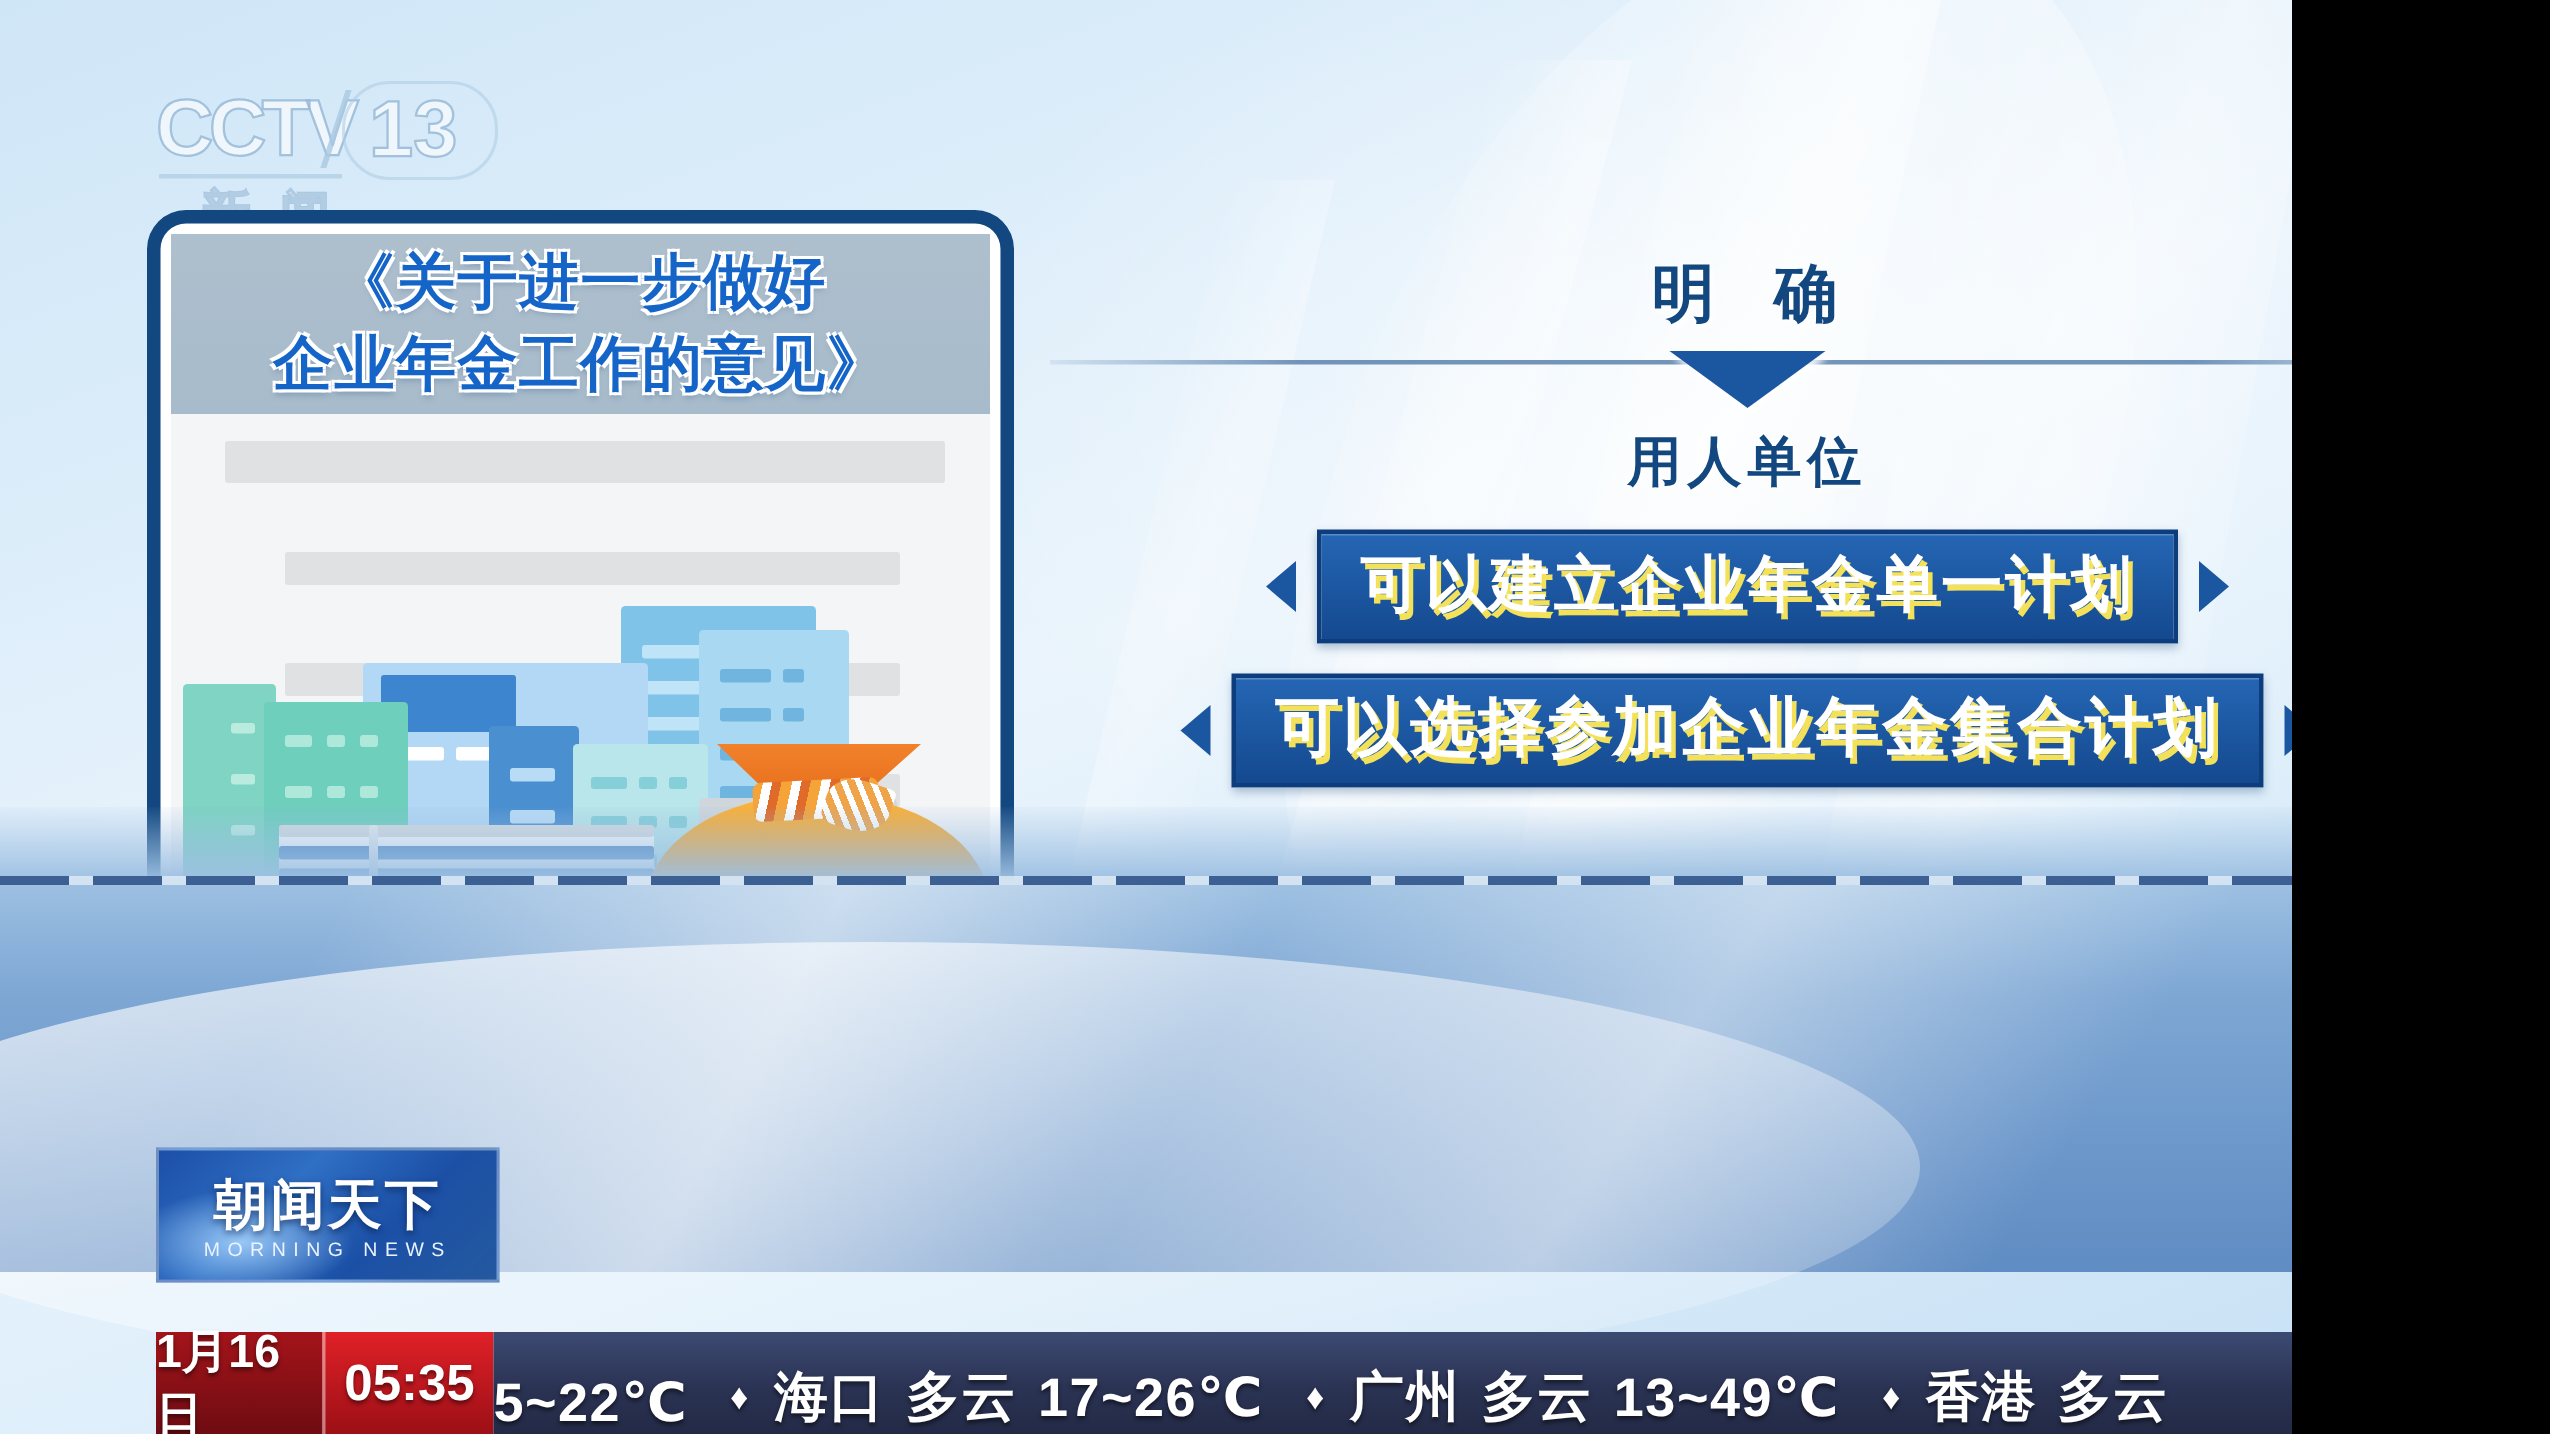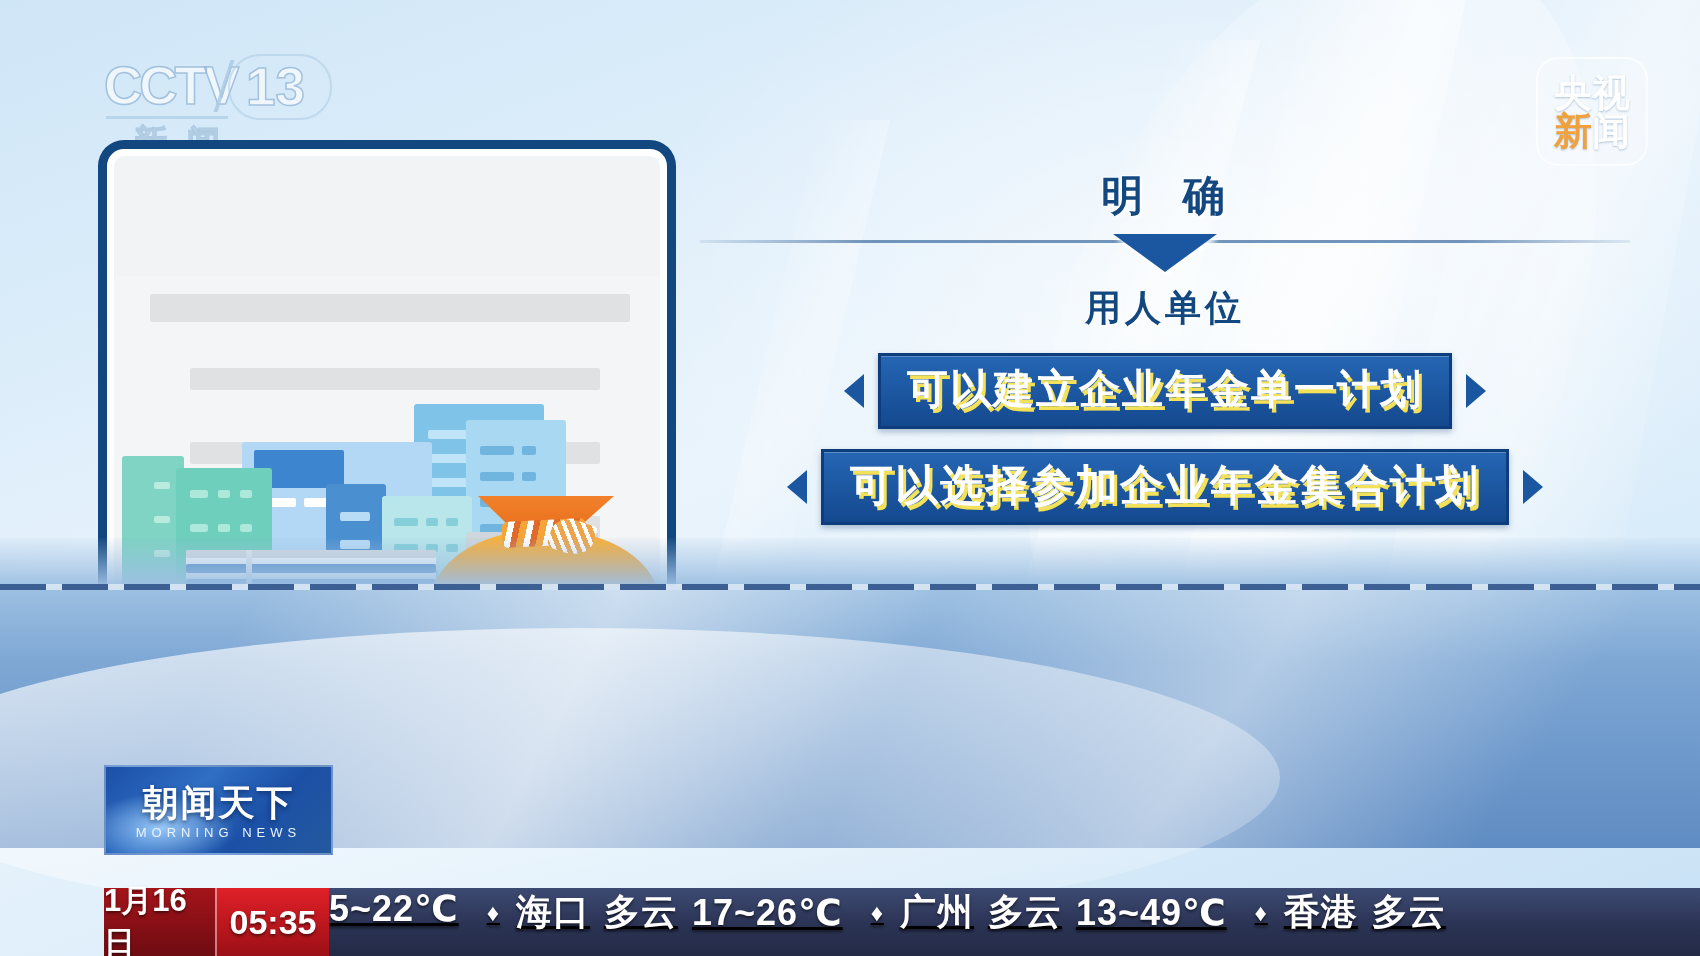--- a/index.html
+++ b/index.html
@@ -1,19 +1,19 @@
 <!DOCTYPE html>
 <html><head>
 <meta charset="utf-8">
 <style>
   html,body{margin:0;padding:0;background:#000;}
   body{font-family:"Liberation Sans","DejaVu Sans",sans-serif;}
 
   #screen{
-    position:relative;width:1700px;height:956px;overflow:hidden;
+    position:relative;width:1528px;height:956px;overflow:hidden;
     background:
       radial-gradient(ellipse 900px 620px at 1180px 300px, rgba(255,255,255,.55) 0%, rgba(255,255,255,0) 62%),
       linear-gradient(160deg,#cfe6f7 0%, #dcedfa 24%, #eaf4fc 46%, #dbedfa 70%, #c8e1f5 100%);
   }
 
   
   .swoosh{position:absolute;pointer-events:none;}
   .sw1{top:-60px;right:120px;width:520px;height:760px;
        background:linear-gradient(100deg,rgba(255,255,255,0) 0%,rgba(255,255,255,.55) 45%,rgba(255,255,255,0) 100%);
        transform:skewX(-14deg);border-radius:50% 50% 40% 40%;}
@@ -186,21 +186,21 @@
     display:flex;align-items:center;justify-content:center;}
   #date-text{font-size:31px;font-weight:bold;color:#ffffff;text-shadow:0 2px 3px rgba(0,0,0,.5);}
   #time-box{width:112px;background:linear-gradient(180deg,#e02027,#9c0f16);
     display:flex;align-items:center;justify-content:center;border-left:2px solid rgba(255,255,255,.45);}
   #time-text{font-size:34px;font-weight:bold;color:#ffffff;text-shadow:0 2px 3px rgba(0,0,0,.5);}
 
   
   #weather-ticker{
     position:absolute;left:329px;bottom:0;right:0;height:68px;
     background:linear-gradient(180deg,#3c4a72 0%,#2b3354 55%,#232a46 100%);
-    display:flex;align-items:flex-start;overflow:hidden;text-decoration:underline;
+    display:flex;align-items:flex-end;overflow:hidden;
   }
   .wx-item{display:flex;align-items:center;white-space:nowrap;
     font-size:36px;font-weight:bold;color:#ffffff;letter-spacing:1px;
     text-shadow:0 2px 3px rgba(0,0,0,.55);}
   .wx-sep{color:#ffffff;font-size:24px;margin:0 16px 0 28px;}
   .wx-city{margin-right:14px;}
   .wx-cond{margin-right:14px;}
 </style>
 </head>
 <body>
@@ -215,31 +215,26 @@
 
   <div id="cctv-logo">
     <div class="cc-text">CCTV</div>
     <div class="cc-ring"></div>
     <div class="cc-slash"></div>
     <div class="cc-13">13</div>
     <div class="cc-underline"></div>
     <div class="cc-cn">新闻</div>
   </div>
 
-  <div id="cctv-news-watermark">
-    <div class="wm-row">
-      <span class="wm-c">央视</span>
-    </div>
-    <div class="wm-row">
-      <span class="wm-c orange">新</span>
-      <span class="wm-c">闻</span>
-    </div>
-  </div>
 
   <div id="doc-card">
+    <div id="doc-title-band">
+      <div class="doc-title-line">《关于进一步做好</div>
+      <div class="doc-title-line">企业年金工作的意见》</div>
+    </div>
 
     <div id="doc-body">
 
       <div class="doc-grayline" style="left:36px;top:18px;width:480px;height:28px;"></div>
       <div class="doc-grayline" style="left:76px;top:92px;width:410px;height:22px;"></div>
       <div class="doc-grayline" style="left:76px;top:166px;width:410px;height:22px;"></div>
       <div class="doc-grayline" style="left:76px;top:240px;width:410px;height:22px;"></div>
 
       <div id="city">
 

